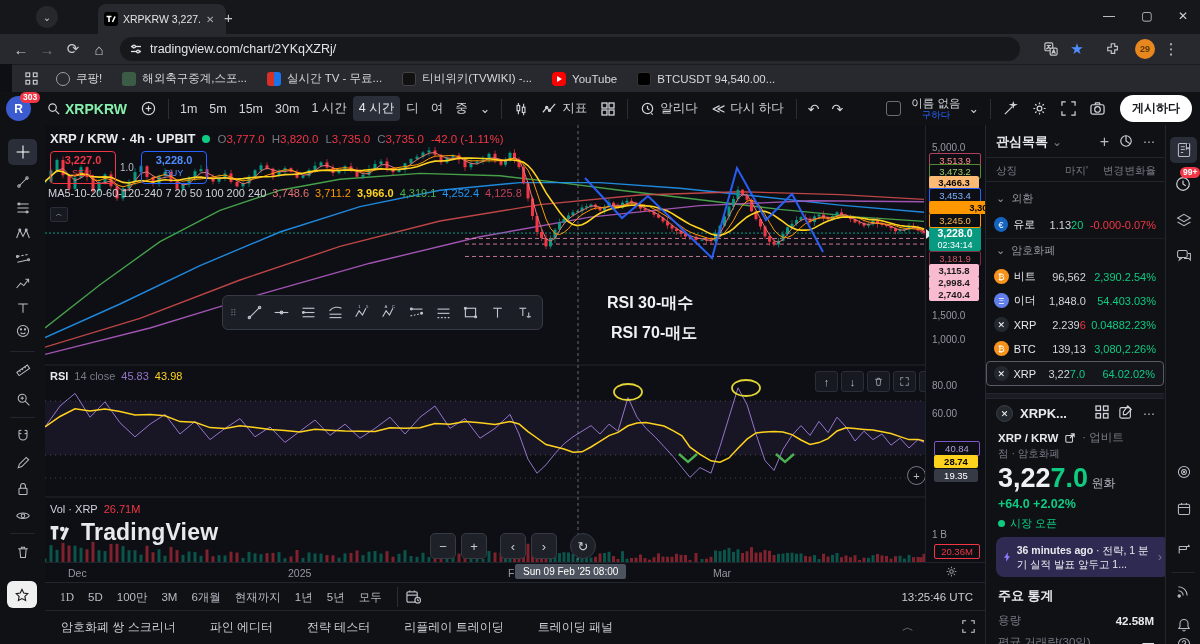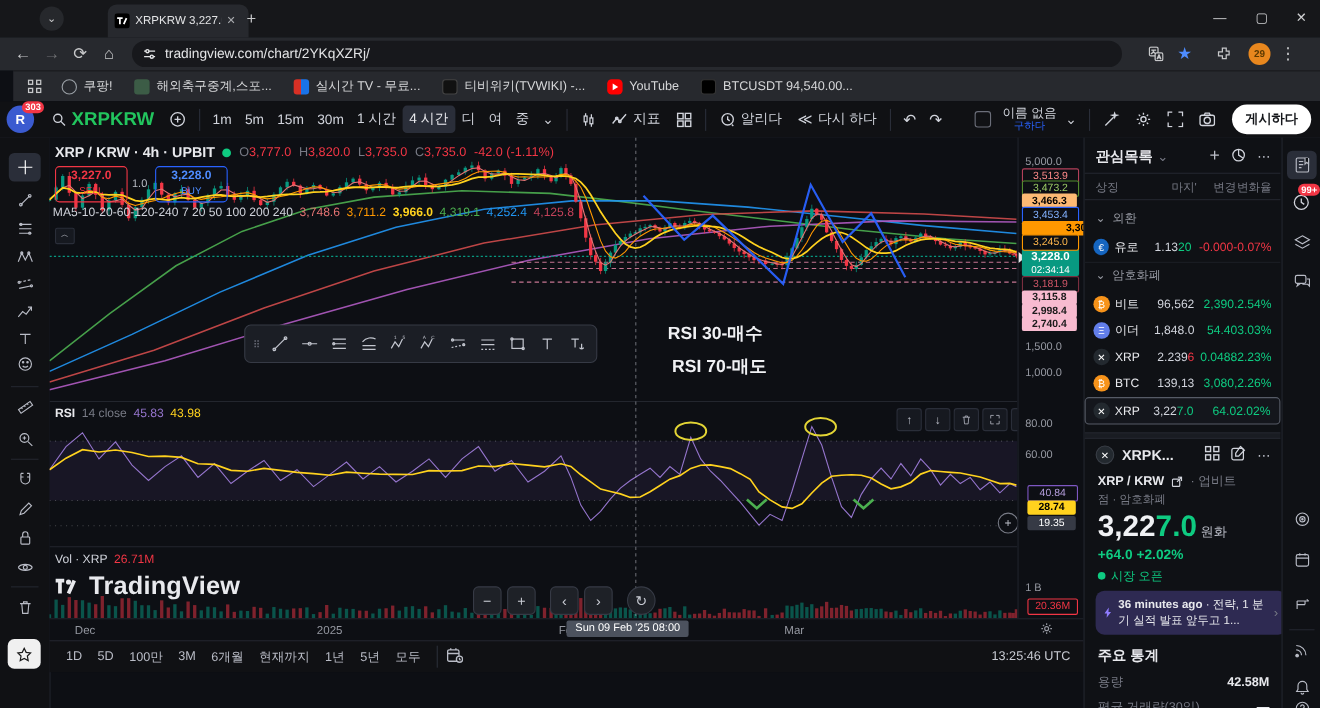--- a/index.html
+++ b/index.html
@@ -158,21 +158,21 @@
   <div class="a" id="tvheader">
     <div style="position:relative;width:40px;height:33px;">
       <span style="position:absolute;left:6px;top:4px;width:25px;height:25px;border-radius:50%;background:#3b5bd0;color:#fff;display:flex;align-items:center;justify-content:center;font-size:12px;font-weight:bold;">R</span>
       <span class="badge" style="position:absolute;left:20px;top:0;">303</span>
     </div>
     <div class="hbtn">
       <svg class="ic" width="13" height="13" viewBox="0 0 14 14">
           <circle cx="6" cy="6" r="4"></circle>
           <line x1="9" y1="9" x2="13" y2="13"></line>
         </svg>
-      <b style="font-size:17px;color:#22c55e;">XRPKRW</b>
+      <b style="font-size:14px;color:#86efac;">XRPKRW</b>
     </div>
     <div class="hbtn">
       <svg class="ic" width="15" height="15" viewBox="0 0 16 16">
           <circle cx="8" cy="8" r="6.5"></circle>
           <line x1="8" y1="5" x2="8" y2="11"></line>
           <line x1="5" y1="8" x2="11" y2="8"></line>
         </svg>
     </div>
     <div class="vsep"></div>
     <span class="tfbtn">1m</span>
@@ -1130,40 +1130,52 @@
     <span class="a" style="left:463px;top:4px;">Feb</span>
     <span class="a" style="left:668px;top:4px;">Mar</span>
     <span class="a" style="left:470px;top:1px;background:#4c525e;color:#fff;font-size:10px;padding:2px 8px;border-radius:2px;white-space:nowrap;">Sun 09 Feb '25  08:00</span>
     <span class="a" style="left:900px;top:2px;color:#9598a1;"><svg class="ic" width="13" height="13" viewBox="0 0 16 16">
           <circle cx="8" cy="8" r="2.2"></circle>
           <path d="M8 2v2M8 12v2M2 8h2M12 8h2M3.8 3.8l1.4 1.4M10.8 10.8l1.4 1.4M12.2 3.8l-1.4 1.4M5.2 10.8l-1.4 1.4"></path>
         </svg></span>
   </div>
 
   <div class="a" id="rangebar">
-    <span class="rng" style="margin-left:8px;">1D</span>
+    <span class="rng" style="margin-left:8px;font-family:Liberation Serif, serif;">1D</span>
     <span class="rng">5D</span>
     <span class="rng">100만</span>
     <span class="rng">3M</span>
     <span class="rng">6개월</span>
     <span class="rng">현재까지</span>
     <span class="rng">1년</span>
     <span class="rng">5년</span>
     <span class="rng">모두</span>
     <span class="vsep" style="margin:0 8px;"></span>
     <span><svg class="ic" width="15" height="15" viewBox="0 0 16 16">
           <rect x="1" y="3" width="11" height="11" rx="1.5"></rect>
           <path d="M1 6.5h11M4 3V1.5M9 3V1.5"></path>
           <circle cx="12.5" cy="12" r="3" fill="#101114"></circle>
           <path d="M12.5 10.5V12l1 1"></path>
         </svg></span>
     <div style="flex:1;"></div>
     <span style="margin-right:12px;color:#c9ccd4;">13:25:46 UTC</span>
   </div>
 
+  <div class="a" id="panelbar">
+    <span>암호화폐 쌍 스크리너</span>
+    <span>파인 에디터</span>
+    <span>전략 테스터</span>
+    <span>리플레이 트레이딩</span>
+    <span>트레이딩 패널</span>
+    <div style="flex:1;"></div>
+    <span style="color:#9598a1;margin-right:14px;">︿</span>
+    <span style="margin-right:10px;"><svg class="ic" width="13" height="13" viewBox="0 0 16 16">
+          <path d="M1 5V1h4M11 1h4v4M15 11v4h-4M5 15H1v-4"></path>
+        </svg></span>
+  </div>
 
   <div class="a" id="rightpanel">
     <div class="a row" style="left:10px;top:8px;width:160px;">
       <b style="font-size:13px;color:#e8e9ed;">관심목록</b>
       <span class="dim" style="margin-left:4px;">⌄</span>
       <div style="flex:1;"></div>
       <span style="font-size:16px;color:#b9bcc6;margin-right:10px;">+</span>
       <span style="margin-right:10px;"><svg class="ic" width="14" height="14" viewBox="0 0 16 16">
             <circle cx="8" cy="8" r="6"></circle>
             <path d="M8 2v6l4.5 3"></path>

